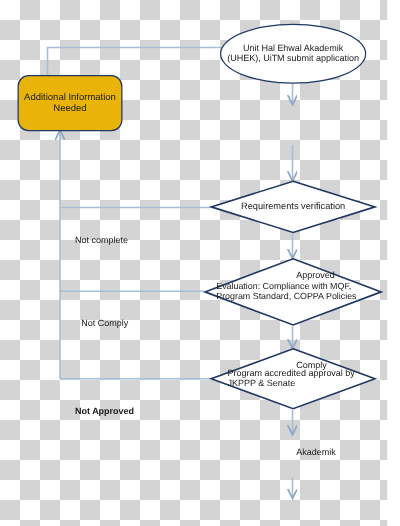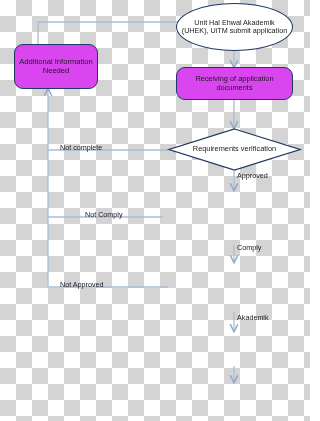--- a/index.html
+++ b/index.html
@@ -21,40 +21,40 @@
     width: 310px; height: 421px;
     background-image:
       linear-gradient(45deg, #d4d4d4 25%, transparent 25%, transparent 75%, #d4d4d4 75%),
       linear-gradient(45deg, #d4d4d4 25%, transparent 25%, transparent 75%, #d4d4d4 75%);
     background-size: 32px 32px;
     background-position: 0 0, 16px 16px;
     background-color: #ffffff;
   }
   #canvas {
     position: absolute;
-    left: 0; top: 0;
+    left: 0; top: 16px;
     width: 310px; height: 327px;
   }
   .node {
     position: absolute;
     box-sizing: border-box;
     display: flex;
     align-items: center;
     justify-content: center;
     text-align: center;
     color: #1a1a1a;
     line-height: 1.12;
     z-index: 3;
   }
   .node span {
     display: block;
     padding: 0 3px;
   }
   .box {
-    background: #d946ef;
+    background: #eab308;
     border: 1.3px solid #1F3864;
     border-radius: 9px;
   }
   .ellipse {
     background: #ffffff;
     border: 1.4px solid #1F3864;
     border-radius: 50%;
   }
   .diamond-wrap {
     position: absolute;
@@ -76,20 +76,21 @@
     text-align: left;
     line-height: 1.12;
     color: #1a1a1a;
   }
   .edge-label {
     position: absolute;
     color: #1a1a1a;
     white-space: nowrap;
     z-index: 4;
     background: transparent;
+    margin-top: 28px;
   }
   .connectors {
     position: absolute;
     left: 0; top: 0;
     z-index: 1;
   }
 </style>
 </head>
 <body>
 
@@ -126,44 +127,53 @@
       <line x1="48" y1="287" x2="48" y2="89" marker-end="url(#arrow)"></line>
 
       <path d="M38,44 L38,22 L219,22" marker-end="url(#arrow)"></path>
     </g>
   </svg>
 
   <div class="node ellipse" style="left:176px; top:3px; width:117px; height:48px; font-size:7.2px;">
     <span>Unit Hal Ehwal Akademik (UHEK), UiTM submit application</span>
   </div>
 
-  <div class="node box" style="left:176px; top:67px; width:117px; height:33px; font-size:7.4px;">
-    <span>Receiving of application documents</span>
-  </div>
 
   <div class="diamond-wrap" style="left:168px; top:128px; width:133px; height:43px;">
     <svg width="133" height="43">
       <polygon points="66.5,1 132,21.5 66.5,42 1,21.5" fill="#FFFFFF" stroke="#1F3864" stroke-width="1.3"></polygon>
     </svg>
     <div class="diamond-label" style="font-size:7.4px;">Requirements verification</div>
   </div>
 
+  <div class="diamond-wrap" style="left:163px; top:190px; width:143px; height:55px;">
+    <svg width="143" height="55">
+      <polygon points="71.5,1 142,27.5 71.5,54 1,27.5" fill="#FFFFFF" stroke="#1F3864" stroke-width="1.3"></polygon>
+    </svg>
+    <div class="diamond-label" style="font-size:7.1px; padding:0 10px; box-sizing:border-box;">Evaluation: Compliance with MQF, Program Standard, COPPA Policies</div>
+  </div>
 
+  <div class="diamond-wrap" style="left:168px; top:262px; width:133px; height:50px;">
+    <svg width="133" height="50">
+      <polygon points="66.5,1 132,25 66.5,49 1,25" fill="#FFFFFF" stroke="#1F3864" stroke-width="1.3"></polygon>
+    </svg>
+    <div class="diamond-label" style="font-size:7.2px; padding:0 14px; box-sizing:border-box;">Program accredited approval by JKPPP &amp; Senate</div>
+  </div>
 
 
 
   <div class="node box" style="left:14px; top:44px; width:84px; height:45px; font-size:7.6px;">
     <span>Additional Information Needed</span>
   </div>
 
   <div class="edge-label" style="left:60px; top:143px; font-size:7.2px;">Not complete</div>
 
   <div class="edge-label" style="left:237px; top:171px; font-size:7.2px;">Approved</div>
 
-  <div class="edge-label" style="left:65px; top:210px; font-size:7.2px;padding-left:20px;">Not Comply</div>
+  <div class="edge-label" style="left:65px; top:210px; font-size:7.2px;">Not Comply</div>
 
   <div class="edge-label" style="left:237px; top:243px; font-size:7.2px;text-align:center;">Comply</div>
 
-  <div class="edge-label" style="left:60px; top:280px; font-size:7.2px;">Not Approved</div>
+  <div class="edge-label" style="left:60px; top:280px; font-size:7.2px;font-weight:bold;">Not Approved</div>
 
   <div class="edge-label" style="left:237px; top:313px; font-size:7.2px;">Akademik</div>
 
 </div>
 
 </body></html>

